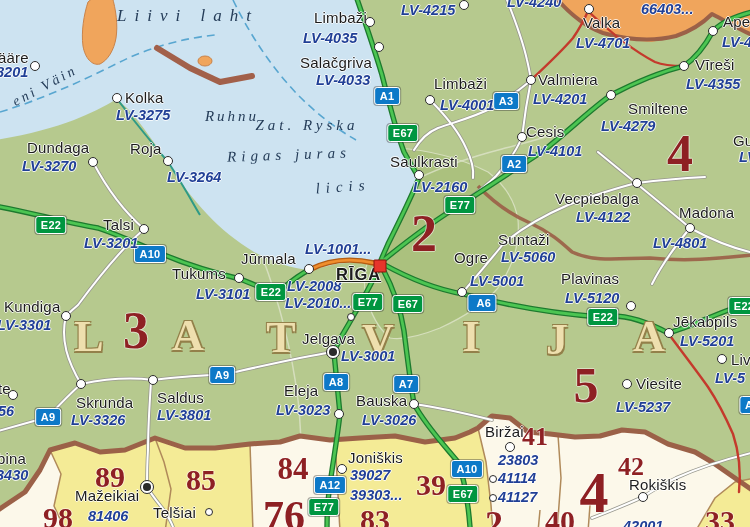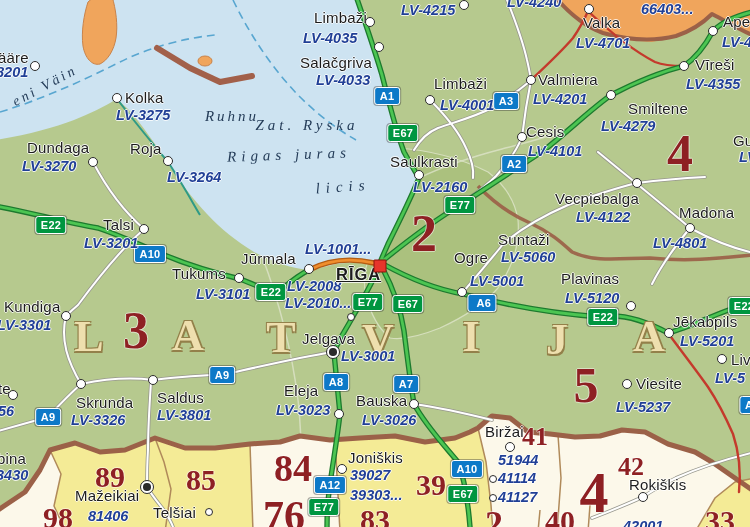--- a/index.html
+++ b/index.html
@@ -138,41 +138,42 @@
         <path d="M-5,206 C30,212 62,222 98,228 C122,236 142,246 162,254 C188,265 215,273 240,279 C255,285 267,290 277,293 C288,284 298,275 309,270"></path>
       </g>
     </g>
 
     <path d="M309,270 C330,259 352,258 374,263" stroke="#b35c13" stroke-width="5.4" fill="none" stroke-linecap="round"></path>
     <path d="M309,270 C330,259 352,258 374,263" style="stroke:var(--road-orange)" stroke-width="2.8" fill="none" stroke-linecap="round"></path>
   </svg>
 
   <div id="labels">
     <span class="ccode" style="left:641px;top:1px;">66403...</span>
+  <div class="sea-label" style="left: 188px; top: 15px; font-size: 17px; letter-spacing: 8px; transform: translate(-50%, -50%) rotate(0deg);">Liivi laht</div>
       <div class="sea-label" style="left: 232px; top: 68px; font-size: 15px; letter-spacing: 3px; transform: translate(-50%, -50%) rotate(0deg); margin-top: 48px;">Ruhnu</div>
       <div class="sea-label" style="left: 45px; top: 86px; font-size: 14px; letter-spacing: 3px; transform: translate(-50%, -50%) rotate(-28deg);">eni Väin</div>
       <div class="sea-label" style="left: 307px; top: 125px; font-size: 15px; letter-spacing: 4px; transform: translate(-50%, -50%) rotate(0deg);">Zat. Ryska</div>
       <div class="sea-label" style="left: 289px; top: 155px; font-size: 15px; letter-spacing: 5px; transform: translate(-50%, -50%) rotate(-2deg);">Rigas juras</div>
       <div class="sea-label" style="left: 343px; top: 187px; font-size: 15px; letter-spacing: 6px; transform: translate(-50%, -50%) rotate(-4deg);">licis</div>
       <div class="letter" style="left: 89px; top: 337px;">L</div>
       <div class="letter" style="left: 188px; top: 336px;">A</div>
       <div class="letter" style="left: 281px; top: 338px;">T</div>
       <div class="letter" style="left: 378px; top: 340px;">V</div>
       <div class="letter" style="left: 471px; top: 337px;">I</div>
       <div class="letter" style="left: 557px; top: 340px;">J</div>
       <div class="letter" style="left: 649px; top: 337px;">A</div>
       <div class="zone" style="left: 424px; top: 234px; font-size: 52px;">2</div>
       <div class="zone" style="left: 136px; top: 331px; font-size: 52px;">3</div>
       <div class="zone" style="left: 680px; top: 154px; font-size: 52px;">4</div>
       <div class="zone" style="left: 586px; top: 385px; font-size: 50px;">5</div>
       <div class="zone" style="left: 594px; top: 493px; font-size: 58px;">4</div>
       <div class="zone" style="left: 110px; top: 477px; font-size: 30px;">89</div>
       <div class="zone" style="left: 58px; top: 518px; font-size: 30px;">98</div>
       <div class="zone" style="left: 201px; top: 480px; font-size: 30px;">85</div>
-      <div class="zone" style="left: 293px; top: 468px; font-size: 38px;">84</div>
+      <div class="zone" style="left: 293px; top: 468px; font-size: 31px;">84</div>
       <div class="zone" style="left: 284px; top: 516px; font-size: 42px;">76</div>
       <div class="zone" style="left: 375px; top: 520px; font-size: 30px;">83</div>
       <div class="zone" style="left: 494px; top: 524px; font-size: 36px;">2</div>
       <div class="zone" style="left: 431px; top: 485px; font-size: 30px;">39</div>
       <div class="zone" style="left: 535px; top: 437px; font-size: 26px;">41</div>
       <div class="zone" style="left: 631px; top: 467px; font-size: 26px;">42</div>
       <div class="zone" style="left: 560px; top: 521px; font-size: 30px;">40</div>
       <div class="zone" style="left: 720px; top: 521px; font-size: 30px;">33</div>
       <div class="badge badge-a" style="left: 387px; top: 96px;">A1</div>
       <div class="badge badge-a" style="left: 506px; top: 101px;">A3</div>
@@ -306,21 +307,21 @@
       <div class="cname" style="left: 75px; top: 487px;">Mažeikiai</div>
       <div class="ccode" style="left: 88px; top: 508px;">81406</div>
       <div class="mk mk-ring" style="left: 147px; top: 487px;"></div>
       <div class="cname" style="left: 153px; top: 504px;">Telšiai</div>
       <div class="mk mk-dotsm" style="left: 209px; top: 512px;"></div>
       <div class="cname" style="left: 348px; top: 449px;">Joniškis</div>
       <div class="ccode" style="left: 350px; top: 467px;">39027</div>
       <div class="ccode" style="left: 350px; top: 487px;">39303...</div>
       <div class="mk mk-dot" style="left: 342px; top: 469px;"></div>
       <div class="cname" style="left: 485px; top: 423px;">Biržai</div>
-      <div class="ccode" style="left: 498px; top: 452px;">51944</div>
+      <div class="ccode" style="left: 498px; top: 452px;">23803</div>
       <div class="ccode" style="left: 498px; top: 470px;">41114</div>
       <div class="ccode" style="left: 498px; top: 489px;">41127</div>
       <div class="mk mk-dot" style="left: 510px; top: 447px;"></div>
       <div class="mk mk-dotsm" style="left: 493px; top: 479px;"></div>
       <div class="mk mk-dotsm" style="left: 493px; top: 498px;"></div>
       <div class="cname" style="left: 629px; top: 476px;">Rokiškis</div>
       <div class="ccode" style="left: 623px; top: 505px; margin-top: 13px;">42001...</div>
       <div class="mk mk-dot" style="left: 643px; top: 497px;"></div>
     </div>
 </div>

